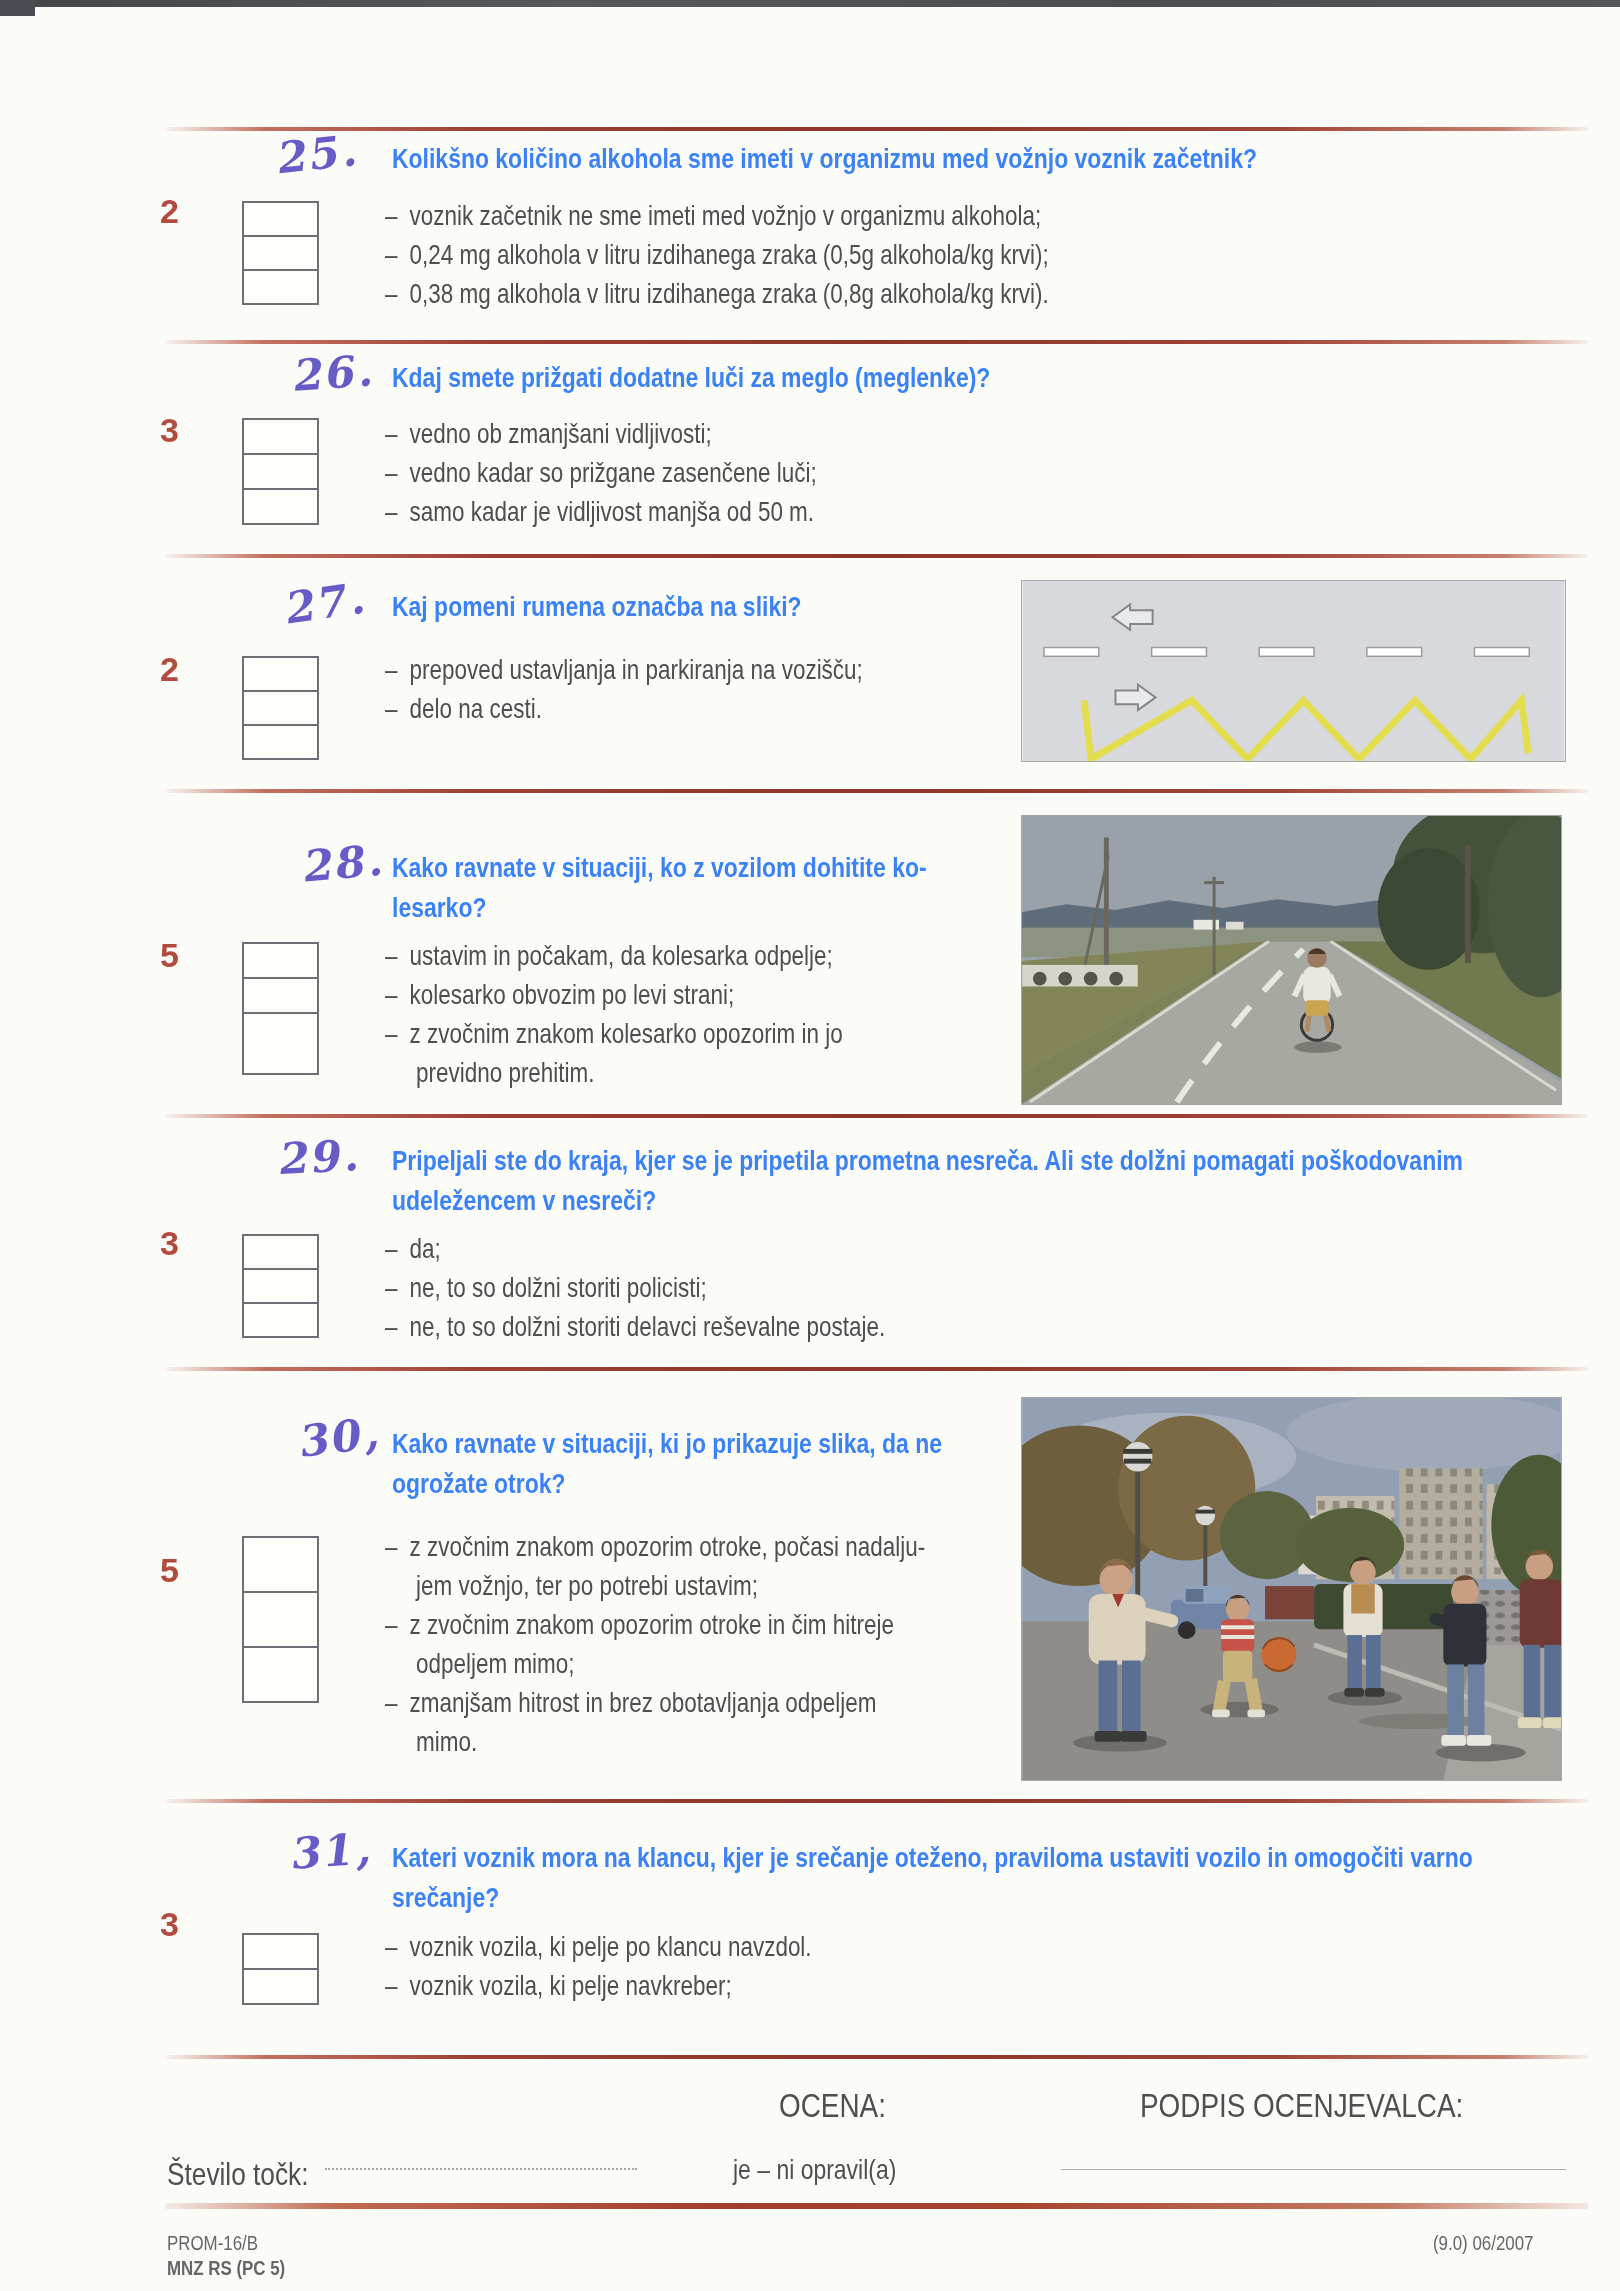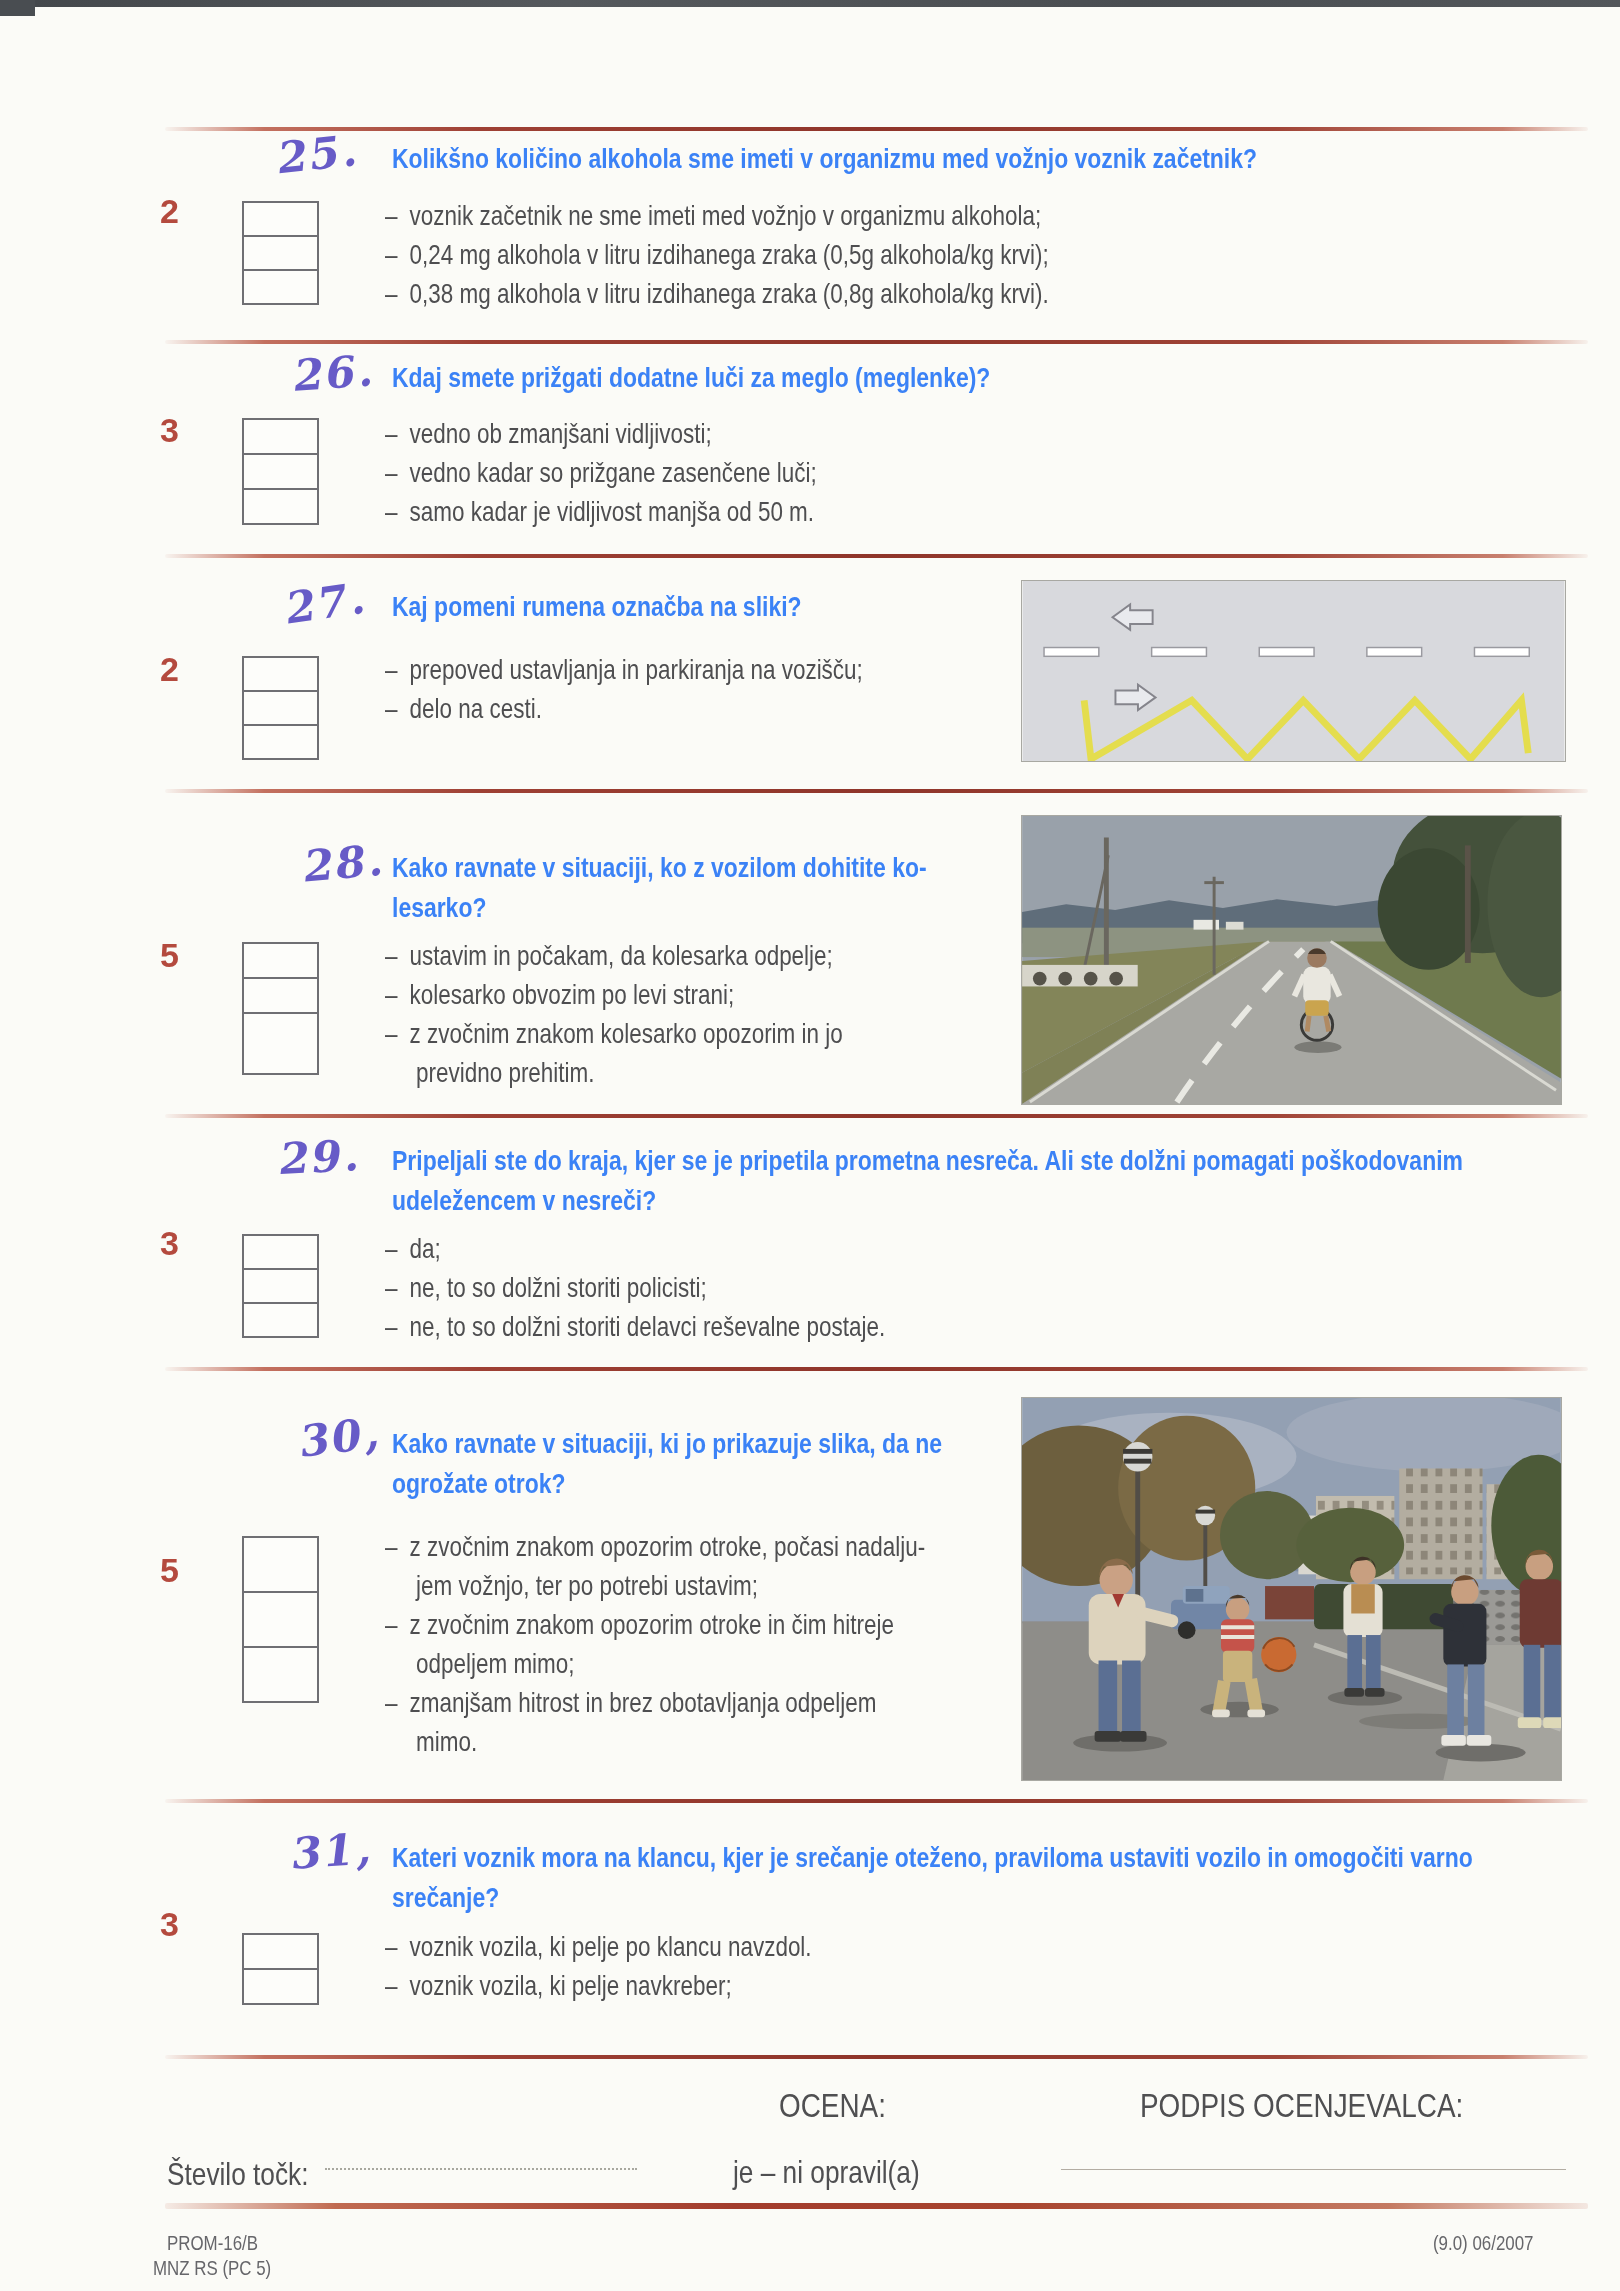--- a/index.html
+++ b/index.html
@@ -367,31 +367,31 @@
     <div class="botlabel" style="top:31px; left:779px;">
       <span class="tx">OCENA:</span>
     </div>
     <div class="botlabel" style="top:31px; left:1140px;">
       <span class="tx">PODPIS OCENJEVALCA:</span>
     </div>
     <div class="botlabel" style="top:101px; left:167px; font-size:32px;">
       <span class="tx">Število točk:</span>
     </div>
     <div class="dotline" style="top:113px; left:325px; width:312px;"></div>
-    <div class="botlabel" style="top:99px; left:733px; font-size:32px;">
+    <div class="botlabel" style="top:99px; left:733px; font-size:28px;">
       <span class="tx">je – ni opravil(a)</span>
     </div>
     <div class="solidline" style="top:114px; left:1061px; width:505px;"></div>
   </div>
 
   <div class="divider thick" style="top:2203px;"></div>
 
   <div class="footer-small" style="top:2231px; left:167px;text-align:right;">
     <span class="tx">PROM-16/B</span>
   </div>
-  <div class="footer-small" style="top:2256px; left:153px;">
+  <div class="footer-small" style="top:2256px; left:167px;font-weight:bold;">
     <span class="tx">MNZ RS (PC 5)</span>
   </div>
   <div class="footer-small" style="top:2231px; left:1433px;">
     <span class="tx">(9.0) 06/2007</span>
   </div>
 </div>
 
 
 </body></html>

